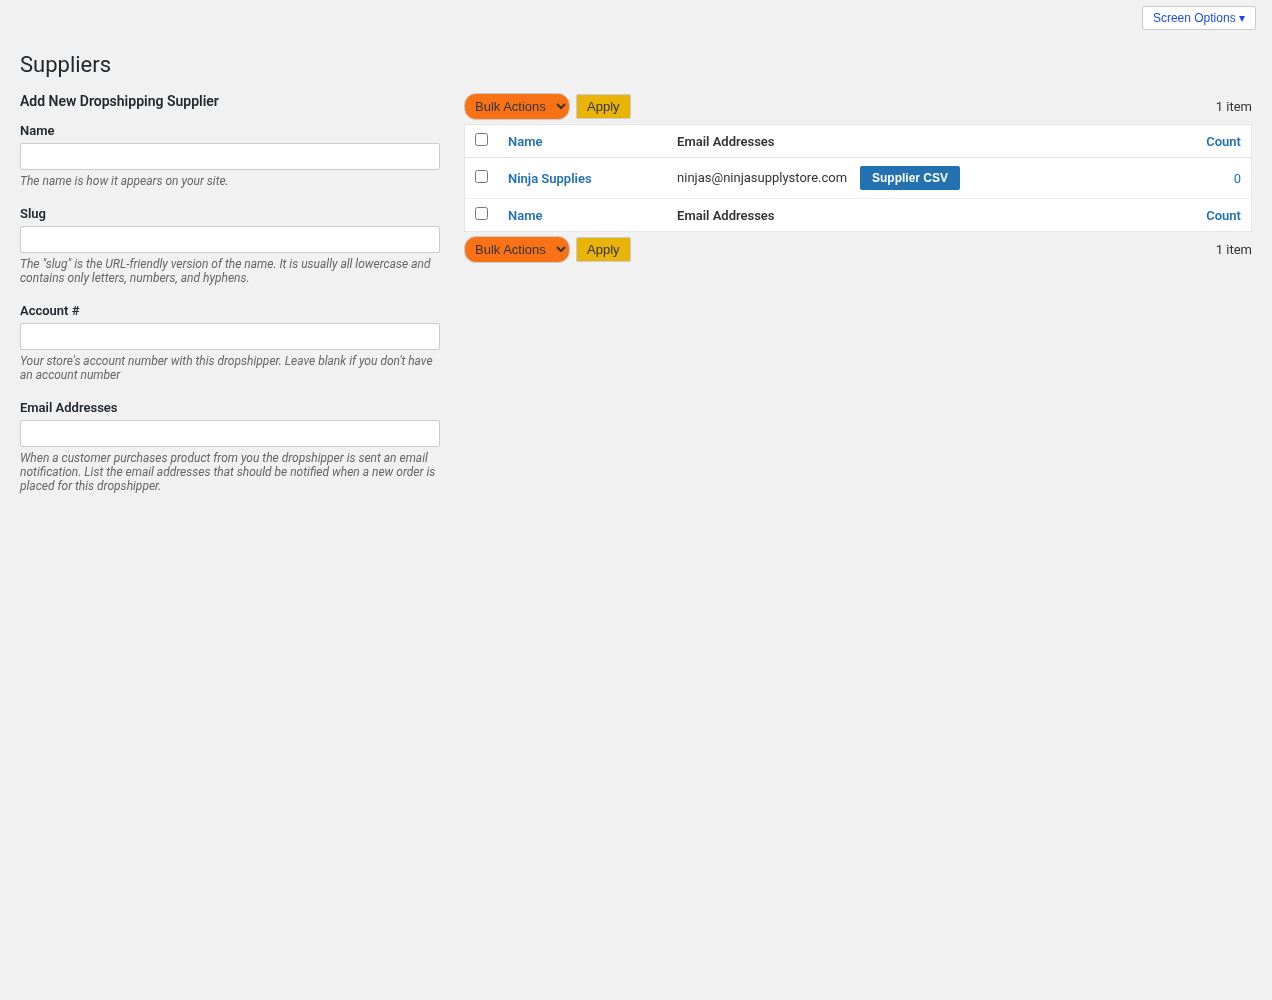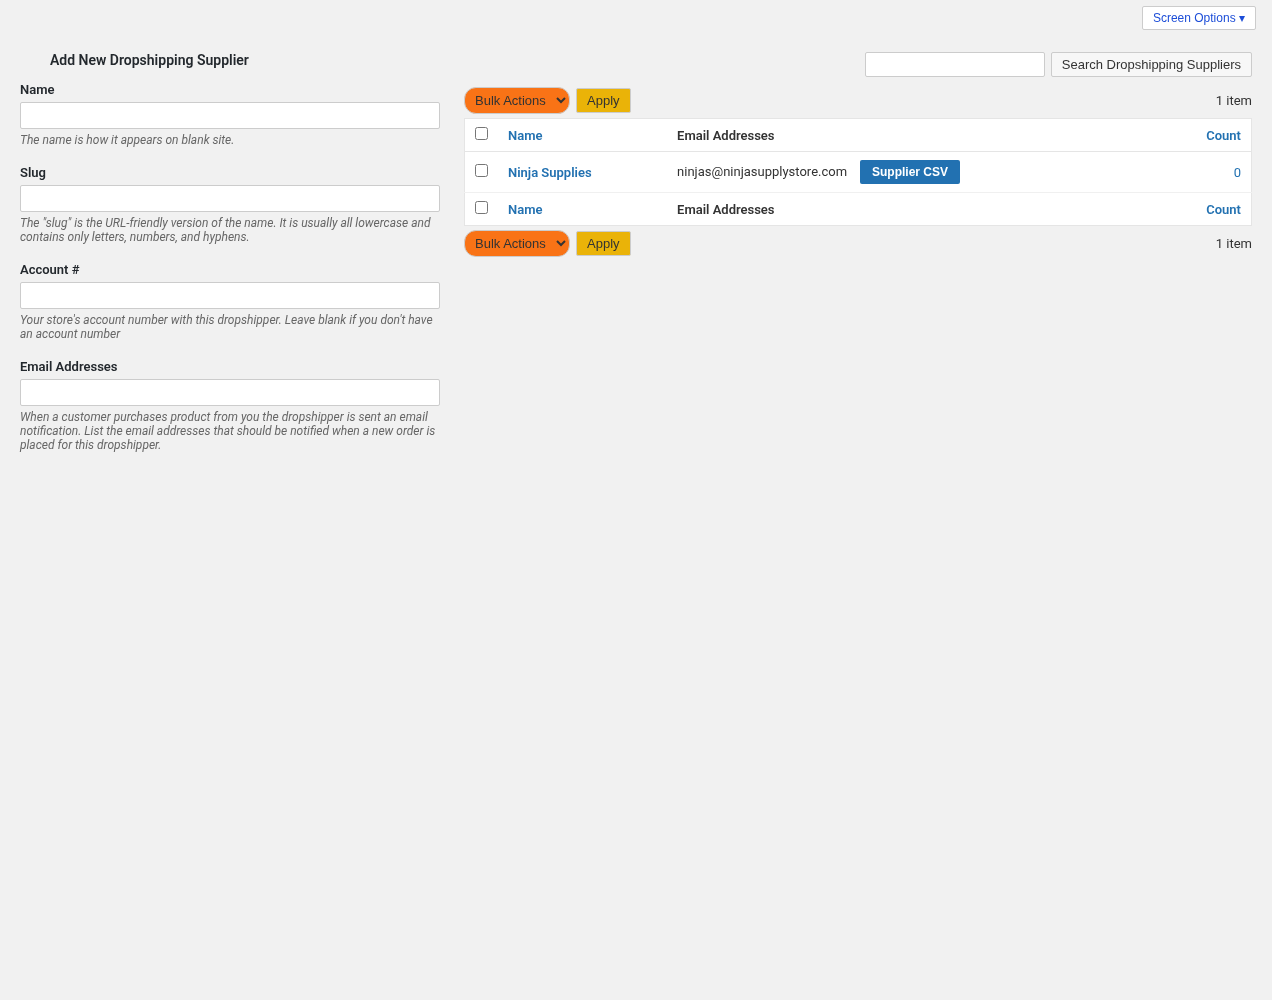--- a/index.html
+++ b/index.html
@@ -41,21 +41,20 @@
     
     .left-panel {
       width: 420px;
       flex-shrink: 0;
     }
     .left-panel h2 {
       font-size: 14px;
       font-weight: 600;
       margin-bottom: 14px;
       color: #23282d;
-      margin-left: 30px;
     }
     .form-group {
       margin-bottom: 18px;
     }
     .form-label {
       display: block;
       font-size: 13px;
       font-weight: 600;
       margin-bottom: 5px;
       color: #23282d;
@@ -216,30 +215,31 @@
     }
   </style>
 </head>
 <body>
 
 <div class="screen-options-bar">
   <button class="screen-options-btn">Screen Options ▾</button>
 </div>
 
 <div class="page-wrapper">
+  <h1 class="page-title">Suppliers</h1>
 
   <div class="main-layout">
 
     <div class="left-panel">
       <h2>Add New Dropshipping Supplier</h2>
 
       <div class="form-group">
         <label class="form-label">Name</label>
         <input type="text" class="form-input" placeholder="" style="">
-        <p class="form-hint">The name is how it appears on blank site.</p>
+        <p class="form-hint">The name is how it appears on your site.</p>
       </div>
 
       <div class="form-group">
         <label class="form-label">Slug</label>
         <input type="text" class="form-input" placeholder="" style="">
         <p class="form-hint">The "slug" is the URL-friendly version of the name. It is usually all lowercase and contains only letters, numbers, and hyphens.</p>
       </div>
 
 
       <div class="form-group">
@@ -250,24 +250,20 @@
 
       <div class="form-group">
         <label class="form-label">Email Addresses</label>
         <input type="text" class="form-input" placeholder="" style="">
         <p class="form-hint">When a customer purchases product from you the dropshipper is sent an email notification. List the email addresses that should be notified when a new order is placed for this dropshipper.</p>
       </div>
     </div>
 
     <div class="right-panel">
 
-      <div class="search-bar">
-        <input type="text" class="search-input" style="">
-        <button class="search-btn">Search Dropshipping Suppliers</button>
-      </div>
 
       <div class="toolbar">
         <div class="toolbar-left">
           <select class="bulk-select">
             <option>Bulk Actions</option>
           </select>
           <button class="apply-btn">Apply</button>
         </div>
         <span class="item-count">1 item</span>
       </div>

